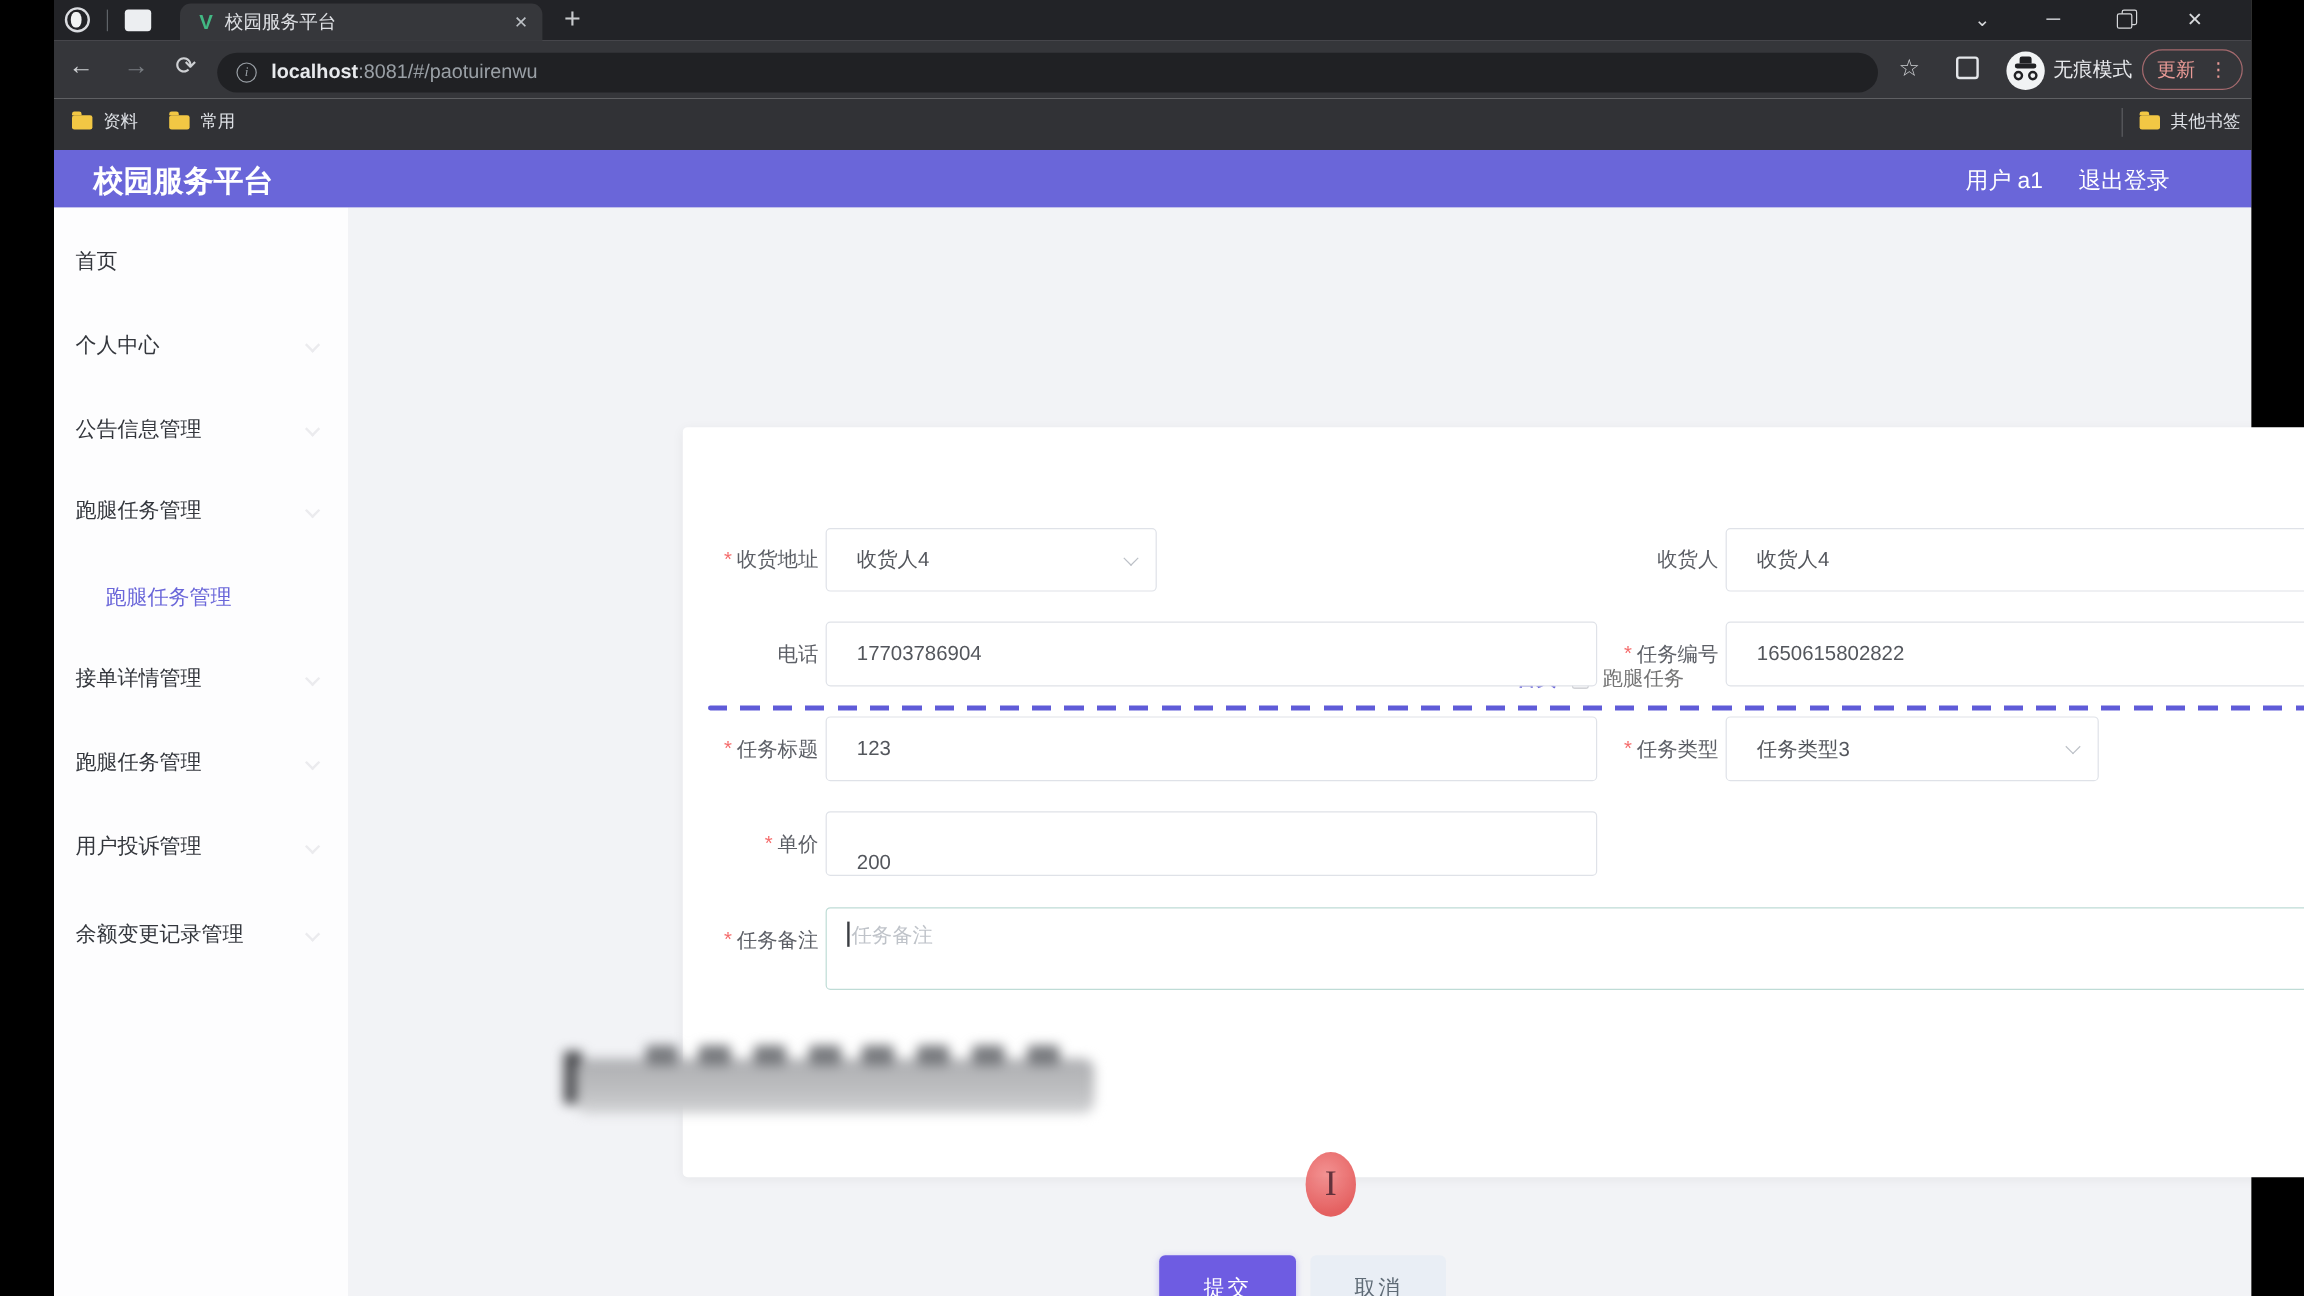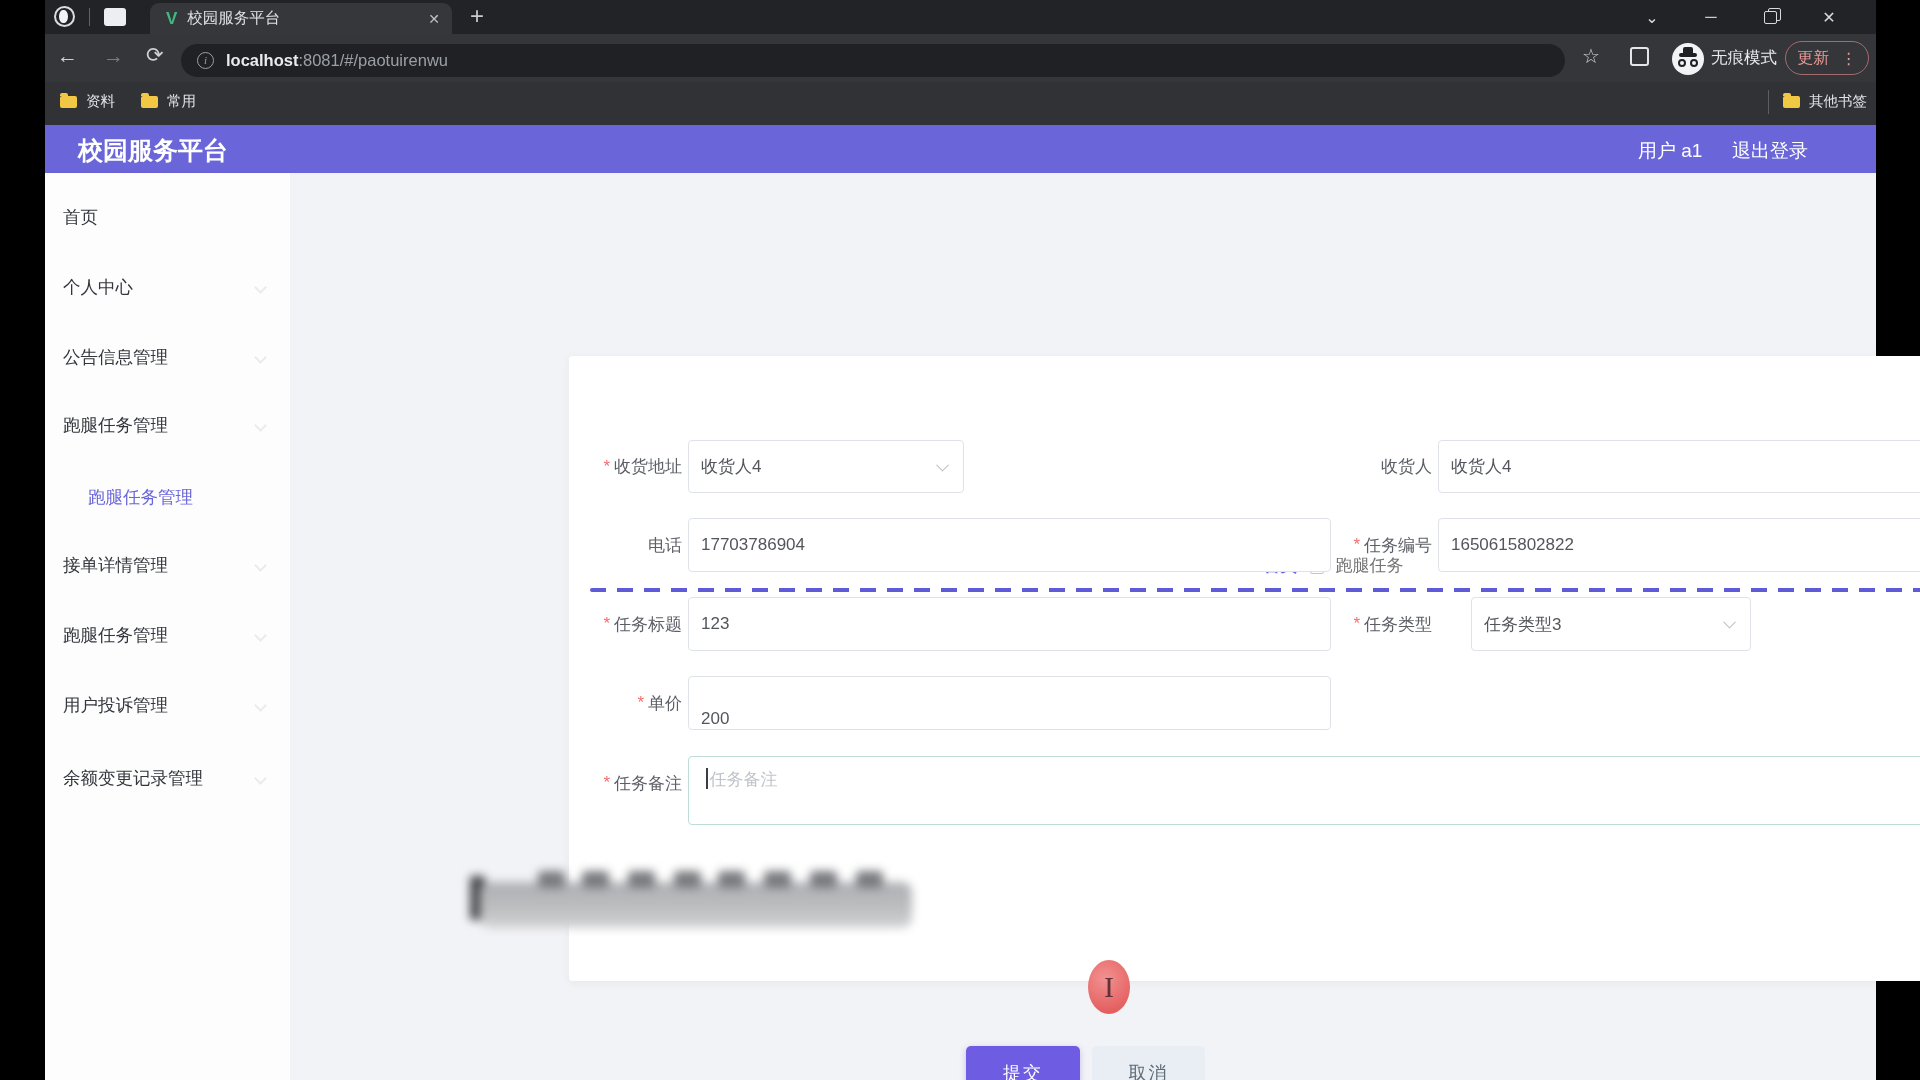--- a/index.html
+++ b/index.html
@@ -62,21 +62,21 @@
   .crumb-home { color:#6a66d9; font-weight:bold; }
   .crumb-cur { color:#737373; }
   .doc-ic { width:14px; height:17px; border:1.5px solid #b9bcc2; border-radius:2px; position:relative; opacity:.85;}
   .doc-ic:before { content:""; position:absolute; left:2px; top:4px; width:7px; height:1.5px; background:#b9bcc2; box-shadow:0 4px 0 #b9bcc2;}
   .dashline { position:absolute; left:21px; top:232px; width:1488px; height:4px;
               background:repeating-linear-gradient(90deg,#5f5bd8 0 16px,transparent 16px 27px); border-radius:2px;}
   
   .flabel { position:absolute; font-size:17px; color:#5c5f66; text-align:right; width:150px; display:flex; justify-content:flex-end; align-items:center; gap:4px;}
   .req { color:#f56c6c; font-size:17px; }
   .ibox { position:absolute; background:#fff; border:1.5px solid #dfe2e8; border-radius:4px;
-          font-size:17px; color:#53565c; display:flex; align-items:center; padding-left:12px; }
+          font-size:17px; color:#53565c; display:flex; align-items:center; padding-left:25px; }
   .selchev { position:absolute; right:16px; top:50%; width:9px; height:9px; border-right:1.8px solid #bcc0c7;
              border-bottom:1.8px solid #bcc0c7; transform:translateY(-70%) rotate(45deg); }
   .tarea { position:absolute; background:#fff; border:1.5px solid #bfdcd6; border-radius:4px;
            font-size:17px; color:#bfc3c9; padding:11px 0 0 17px; }
   .caret { display:inline-block; width:1.5px; height:21px; background:#3a3d42; vertical-align:-4px; margin-right:2px;}
   .btn { position:absolute; height:54px; border-radius:5px; font-size:18px; display:flex; align-items:center; justify-content:center; letter-spacing:2px;}
   .btn-primary { left:397px; top:690px; width:114px; background:#6e5ce2; color:#fff; box-shadow:0 2px 6px rgba(110,92,226,.35);}
   .btn-plain { left:523px; top:690px; width:113px; background:#e9eef5; color:#5f6b76; }
   
   .reccur { position:absolute; left:519px; top:604px; width:42px; height:54px; border-radius:50%;
@@ -239,21 +239,21 @@
         <span class="req">*</span>
         <span>任务标题</span>
         </div>
       <div class="ibox" style="left:119px;top:241px;width:643px;height:54px;">
         <span>123</span>
         </div>
       <div class="flabel" style="left:713px;top:241px;height:54px;">
         <span class="req">*</span>
         <span>任务类型</span>
         </div>
-      <div class="ibox" style="left:902px;top:241px;width:280px;height:54px;">
+      <div class="ibox" style="left:869px;top:241px;width:311px;height:54px;">
         <span>任务类型3</span>
         <span class="selchev"></span>
         </div>
 
       <div class="flabel" style="left:-37px;top:320px;height:54px;">
         <span class="req">*</span>
         <span>单价</span>
         </div>
       <div class="ibox" style="left:119px;top:320px;width:643px;height:54px;align-items:flex-end;">
         <span>200</span>

